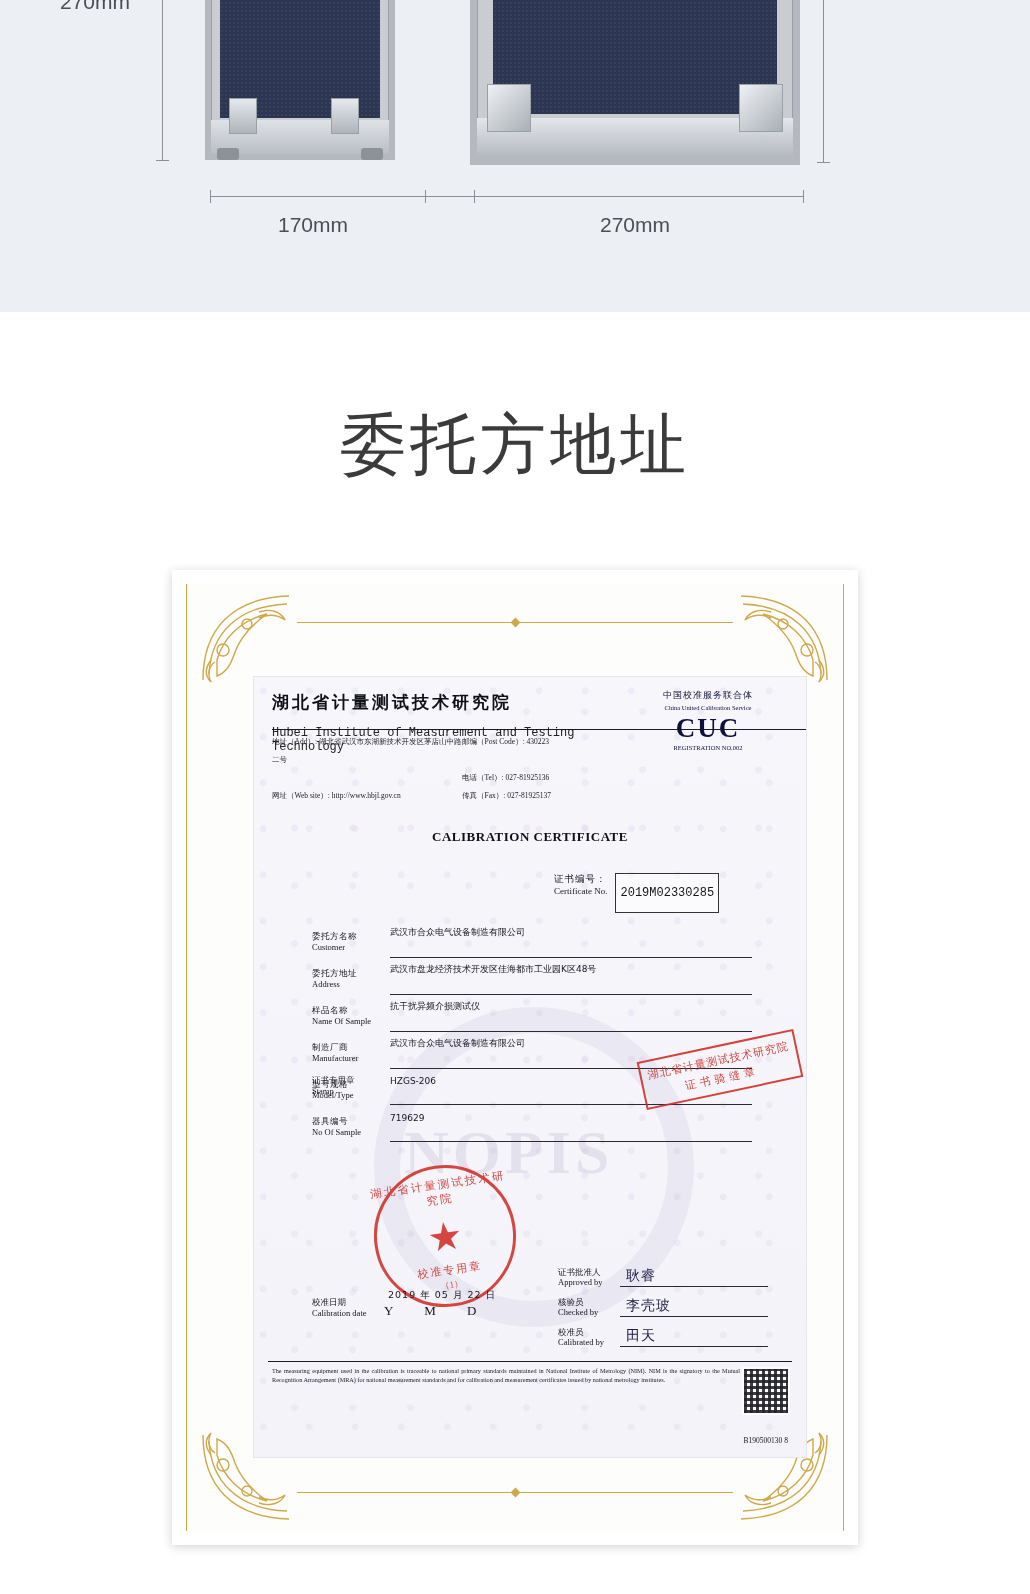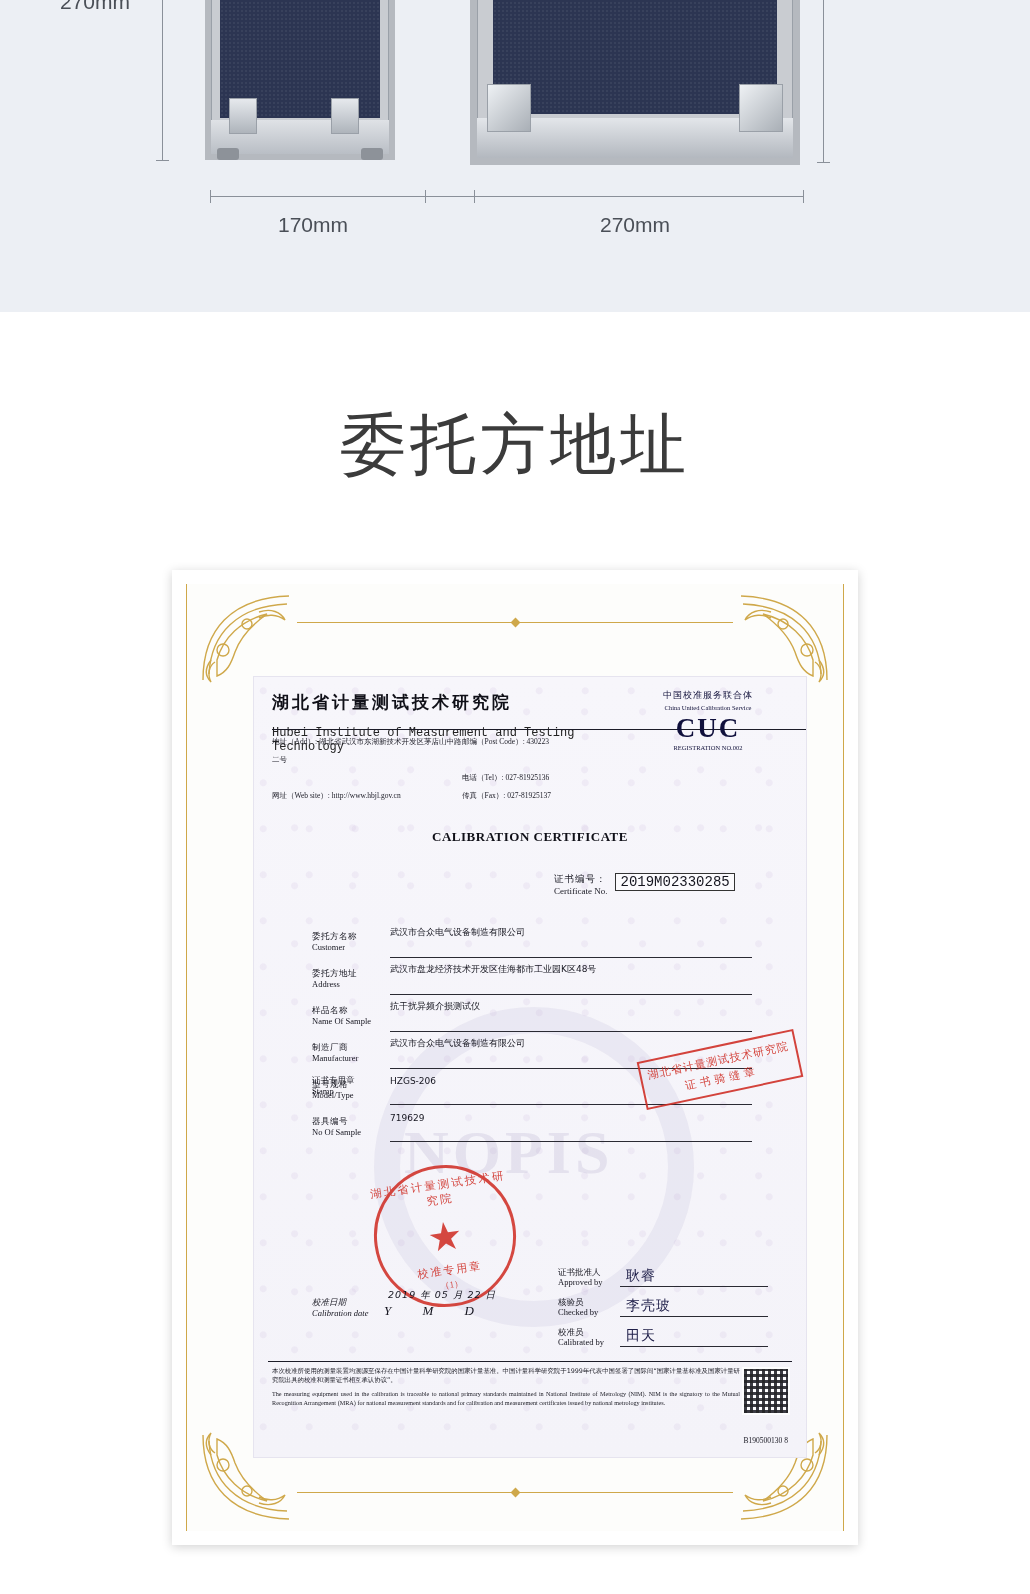--- a/index.html
+++ b/index.html
@@ -308,24 +308,24 @@
     position: absolute;
     left: 300px;
     top: 196px;
     display: flex;
     align-items: flex-start;
   }
   .certno-label { font-size: 9px; line-height: 12px; color: #15151f; font-family: "Liberation Serif", serif; }
   .certno-label .cn { font-size: 9.5px; letter-spacing: 1px; }
   .certno-value {
     margin-left: 8px;
-    font-size: 14px;
+    font-size: 12px;
     color: #15151f;
     border: 1px solid #333;
-    padding: 0 4px;
+    padding: 12px 4px;
     background: rgba(255,255,255,.5);
     font-family: "Liberation Mono", monospace;
   }
 
   
   .fields {
     position: absolute;
     left: 58px;
     top: 252px;
     width: 440px;
@@ -429,21 +429,20 @@
   
   .caldate {
     position: absolute;
     left: 58px;
     top: 612px;
     display: flex;
     align-items: flex-end;
     font-size: 8.5px;
     color: #15151f;
     font-family: "Liberation Serif", serif;
-    font-style: italic;
   }
   .caldate .lbl { line-height: 11px; width: 72px; }
   .caldate .ymd { margin-left: 4px; font-size: 9.5px; letter-spacing: 1px; font-family: "DejaVu Sans", sans-serif; }
   .caldate .ymd2 { margin-top: 1px; font-size: 13px; letter-spacing: 14px; }
 
   .signers {
     position: absolute;
     right: 38px;
     top: 586px;
     width: 210px;
@@ -763,21 +762,20 @@
             <div class="signer-label">
               <div>校准员</div>
               <div>Calibrated by</div>
             </div>
             <div class="signer-sign">田天</div>
           </div>
         </div>
 
         <div class="footrule"></div>
         <div class="footnote">
-          <div class="cn">本次校准所使用的测量装置均溯源至保存在中国计量科学研究院的国家计量基准。中国计量科学研究院于1999年代表中国签署了国际间“国家计量基标准及国家计量研究院出具的校准和测量证书相互承认协议”。</div>
           <div>The measuring equipment used in the calibration is traceable to national primary standards maintained in National Institute of Metrology (NIM). NIM is the signatory to the Mutual Recognition Arrangement (MRA) for national measurement standards and for calibration and measurement certificates issued by national metrology institutes.</div>
         </div>
         <div class="qr"></div>
         <div class="docid">B190500130    8</div>
       </div>
     </div>
   </div>
 </div>
 
 </body></html>

